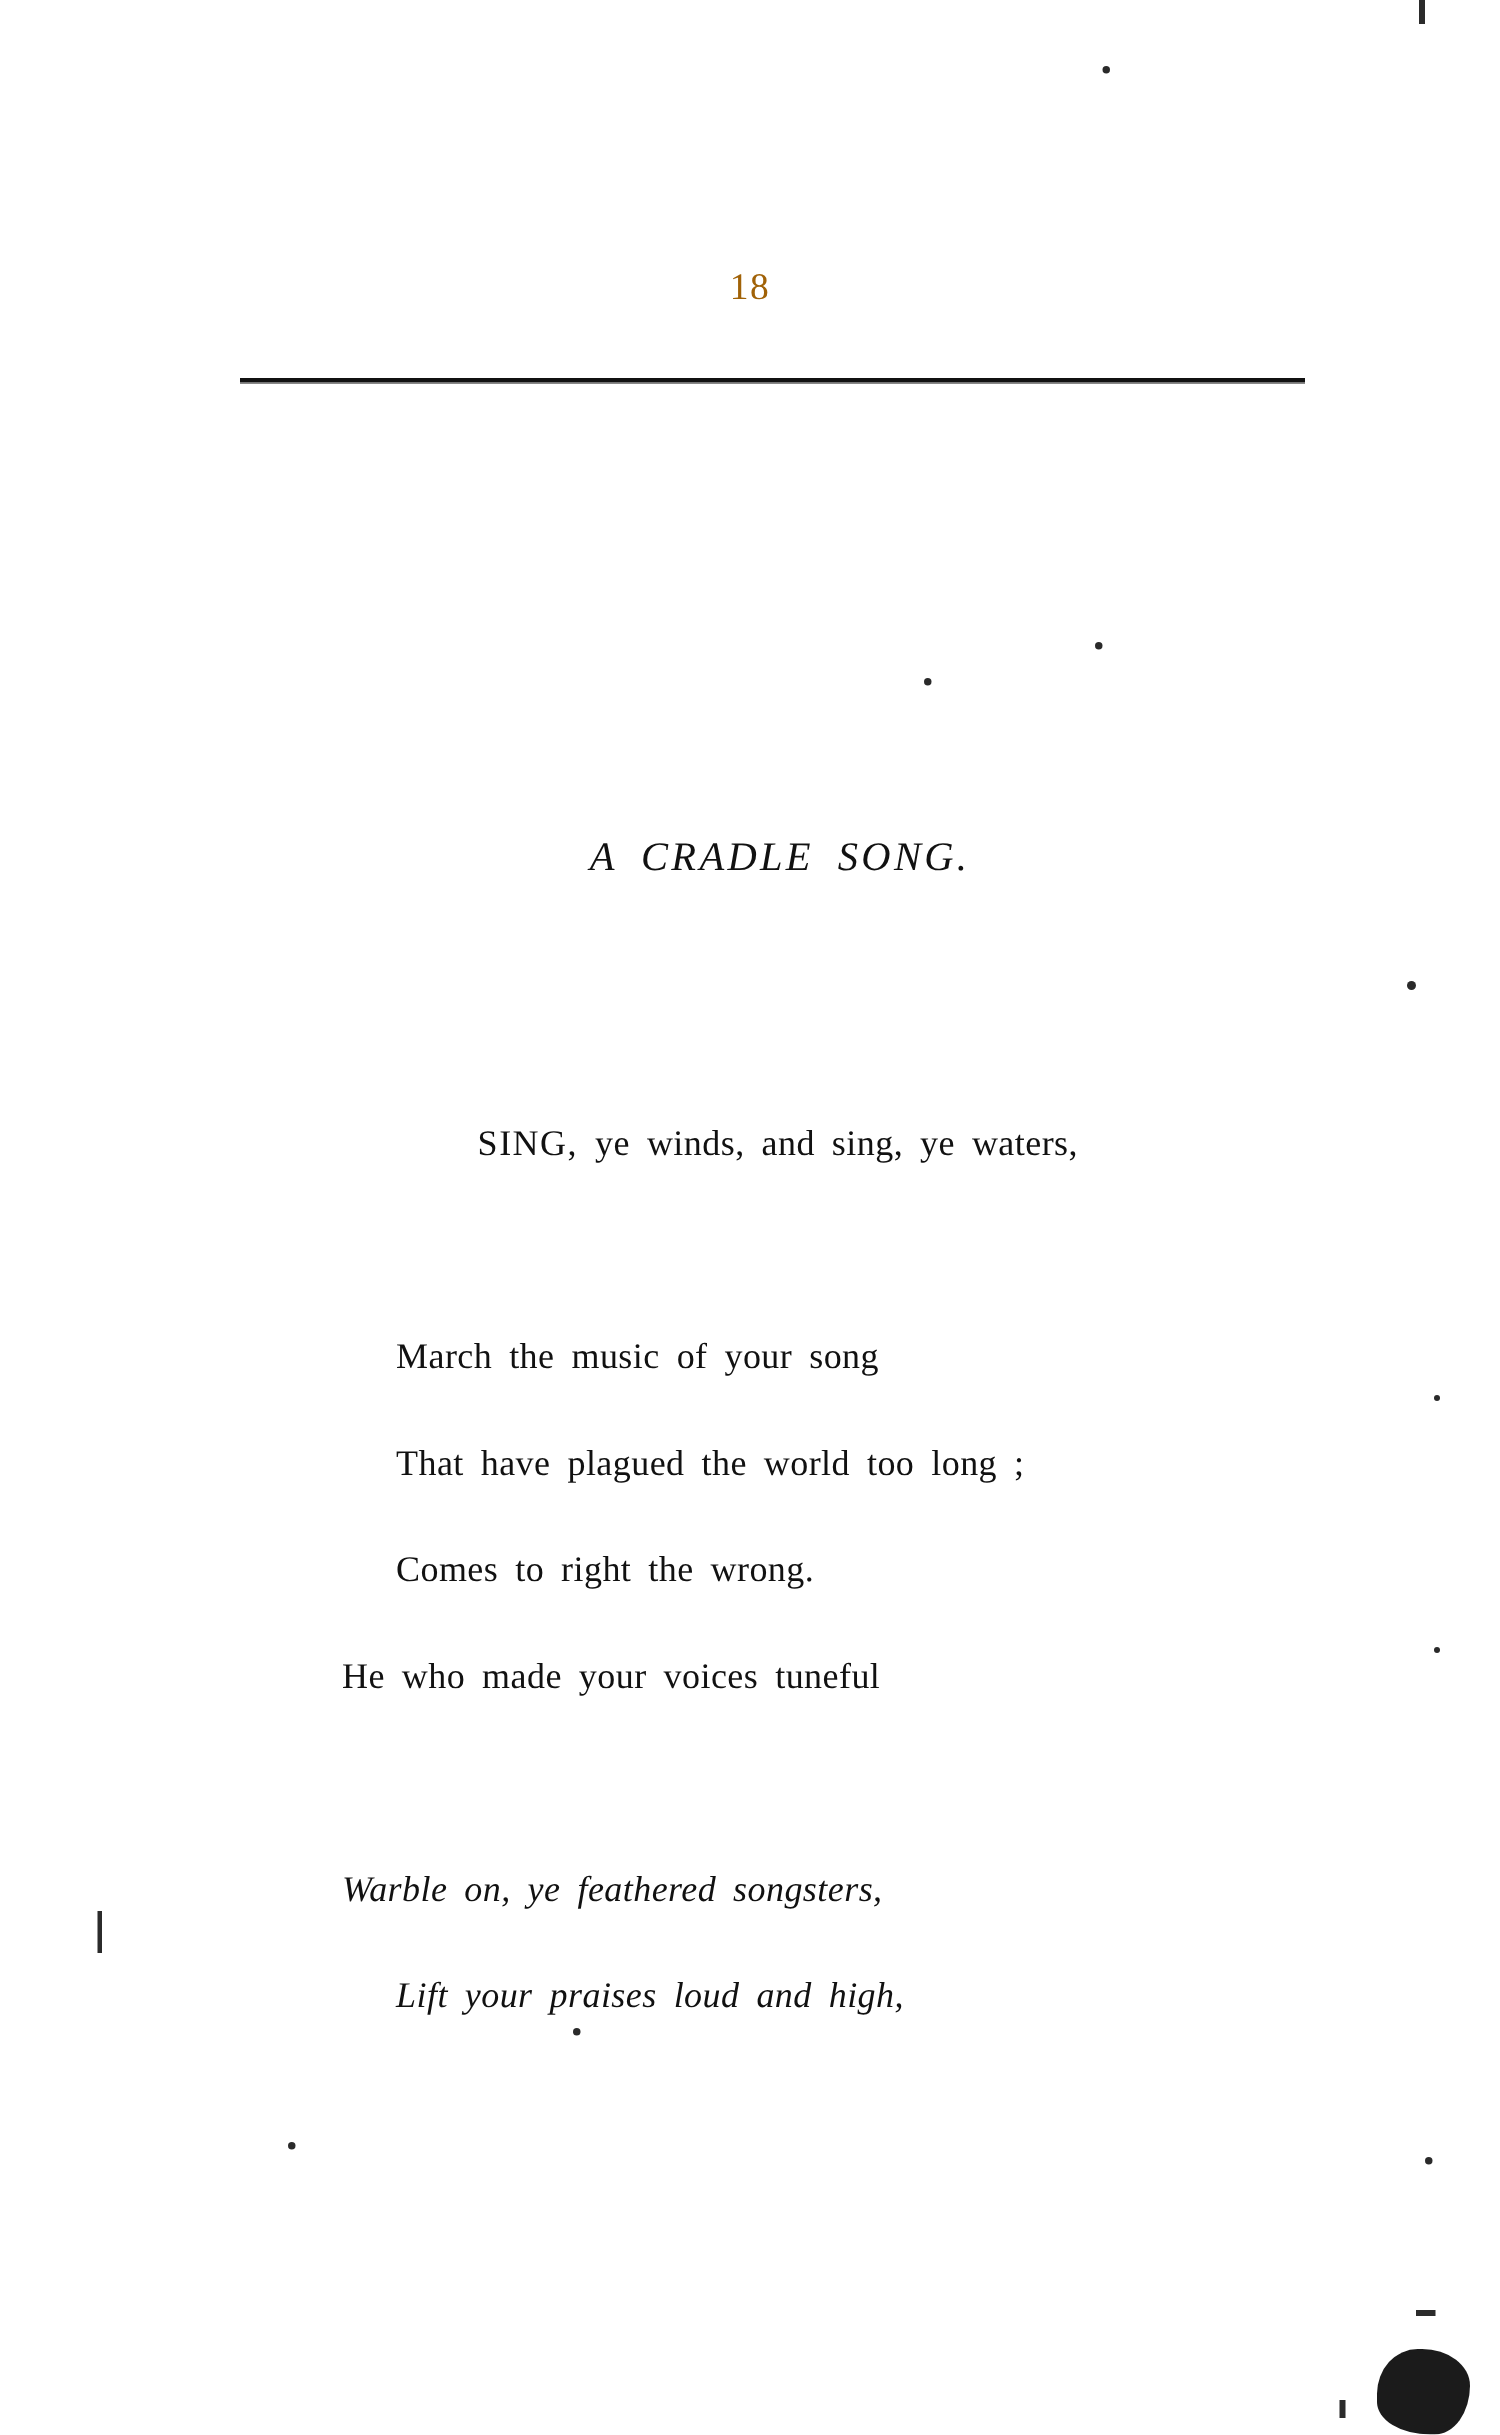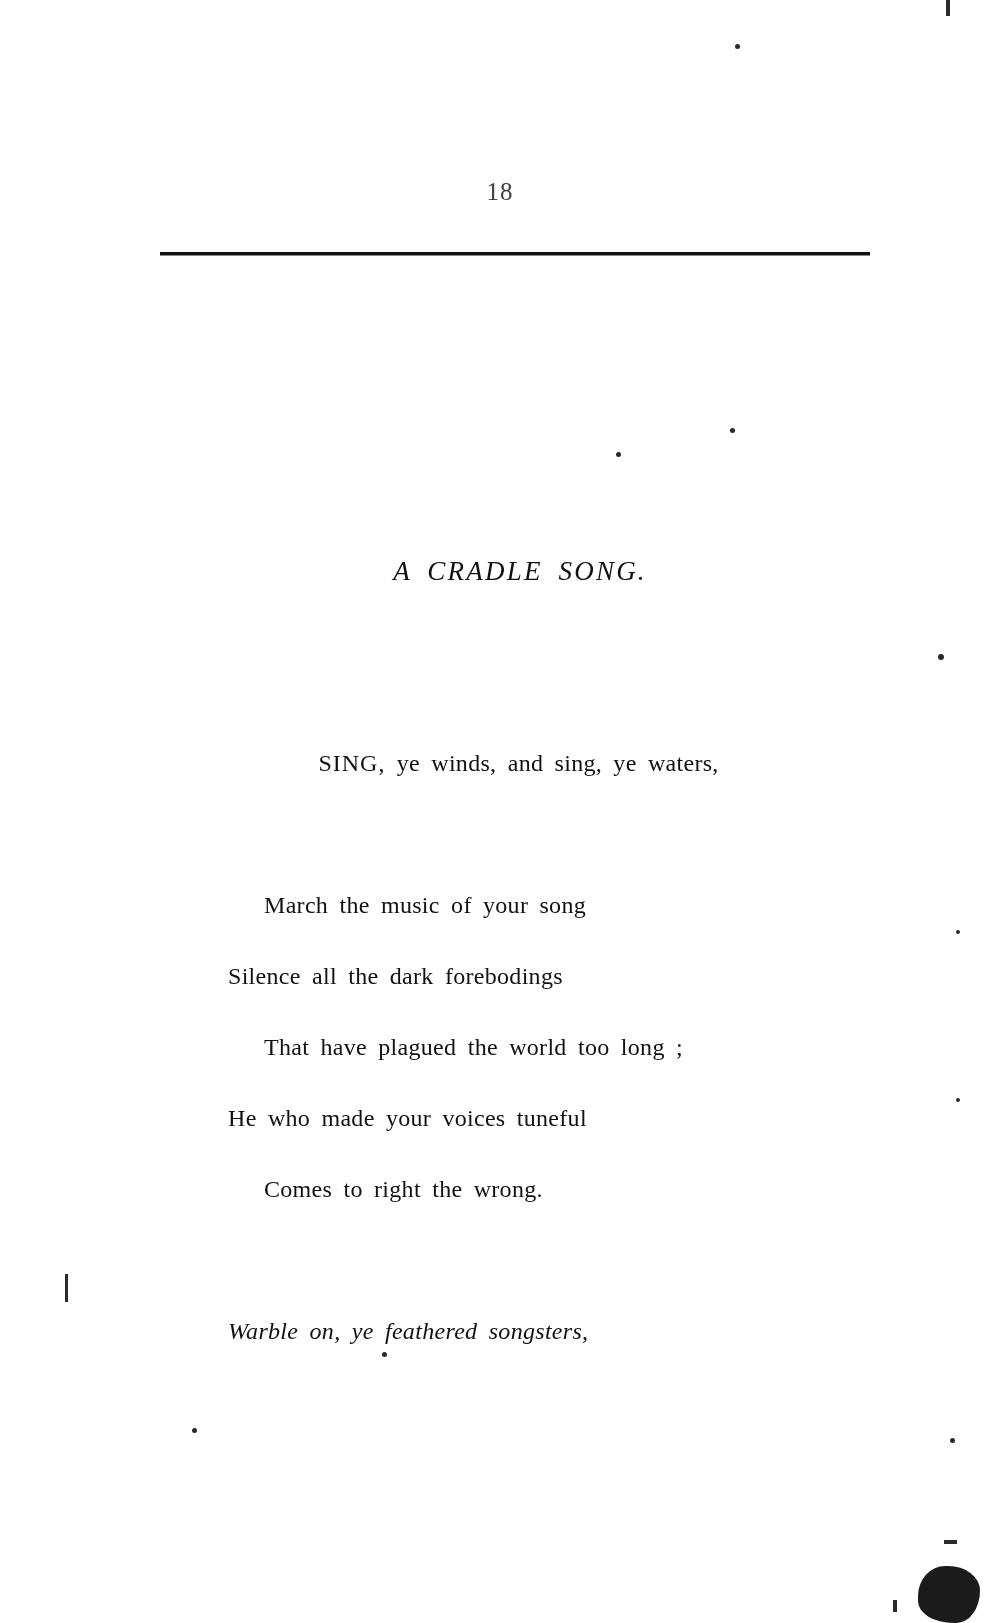--- a/index.html
+++ b/index.html
@@ -24,21 +24,21 @@
   
   .page-number {
     position: absolute;
     top: 178px;
     left: 0;
     width: 1000px;
     text-align: center;
     font-size: 25px;
     letter-spacing: 1px;
     font-family: "Liberation Serif", serif;
-    color: #404040;
+    color: #a16207;
   }
 
   
   .header-rule {
     position: absolute;
     top: 252px;
     left: 160px;
     width: 710px;
     height: 4px;
   }
@@ -126,28 +126,28 @@
 
   <div class="poem-title">A CRADLE SONG.</div>
 
   <div class="poem-body">
 
     <div class="stanza">
       <div class="line">
         <span class="smallcaps-first">SING,</span><span> ye winds, and sing, ye waters,</span>
       </div>
       <div class="line indent">March the music of your song</div>
-      <div class="line">Silence all the dark forebodings</div>
       <div class="line indent">That have plagued the world too long ;</div>
+      <div class="line indent">Comes to right the wrong.</div>
       <div class="line">He who made your voices tuneful</div>
-      <div class="line indent">Comes to right the wrong.</div>
     </div>
 
     <div class="stanza">
       <div class="line">Warble on, ye feathered songsters,</div>
+      <div class="line indent">Lift your praises loud and high,</div>
     </div>
 
   </div>
 
   <div class="speck" style="top:44px;left:735px;width:5px;height:5px;"></div>
   <div class="speck" style="top:428px;left:730px;width:5px;height:5px;"></div>
   <div class="speck" style="top:452px;left:616px;width:5px;height:5px;"></div>
   <div class="speck" style="top:654px;left:938px;width:6px;height:6px;"></div>
   <div class="speck" style="top:930px;left:956px;width:4px;height:4px;"></div>
   <div class="speck" style="top:1098px;left:956px;width:4px;height:4px;"></div>

